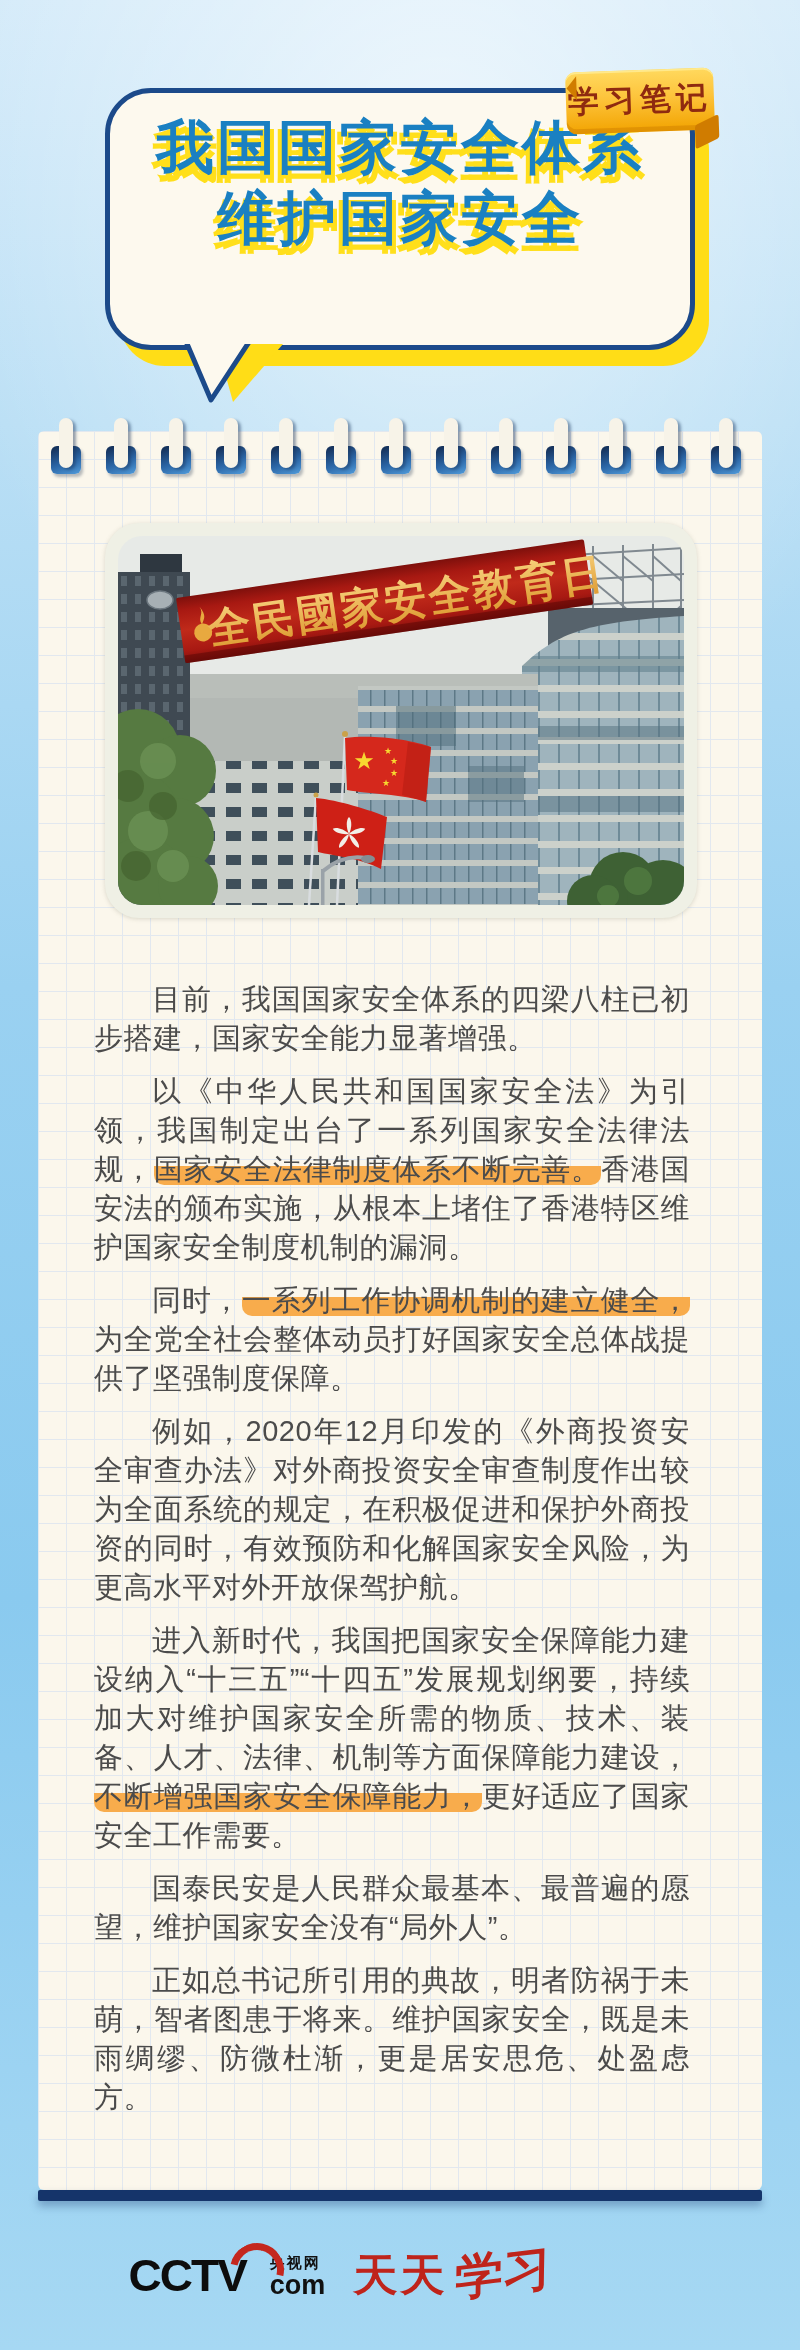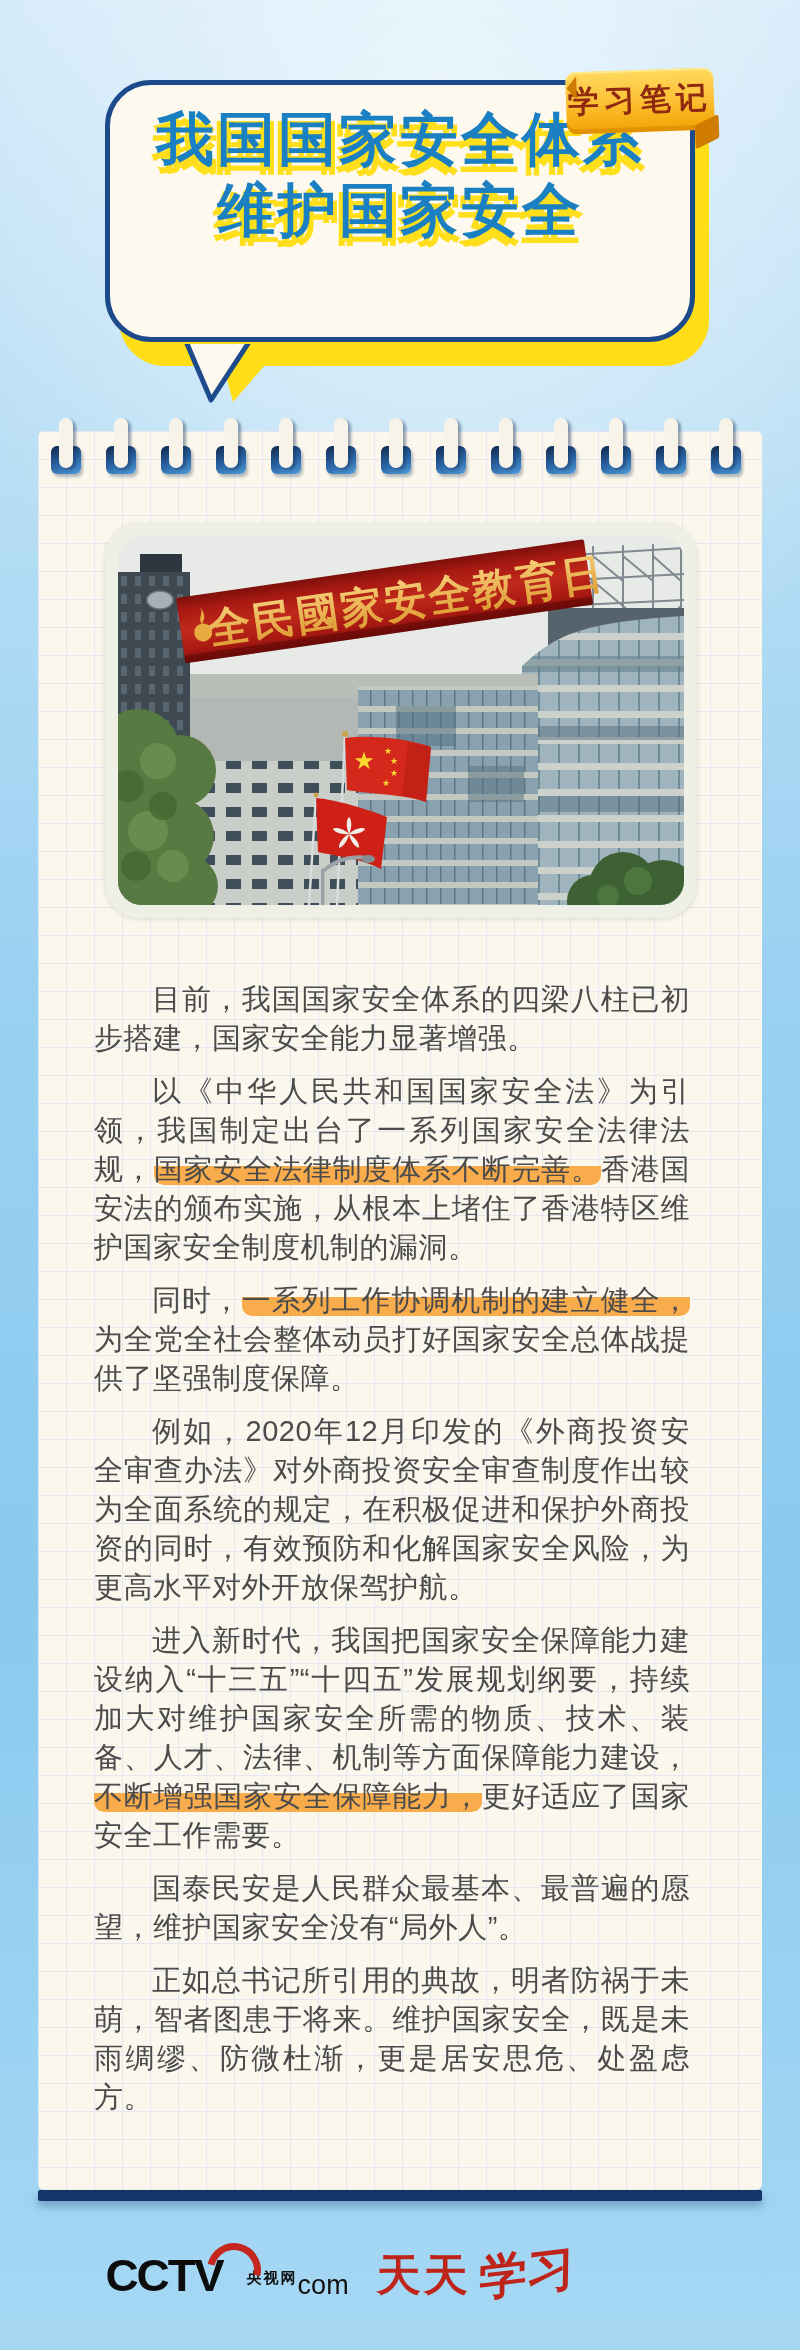--- a/index.html
+++ b/index.html
@@ -9,21 +9,21 @@
     background:
       radial-gradient(90% 38% at 55% 6%, rgba(255,255,255,.6), rgba(255,255,255,0) 72%),
       linear-gradient(180deg,#d3eaf9 0%,#badff5 18%,#9ad1f1 42%,#8acaef 68%,#9cd3f2 88%,#a6d8f3 100%);
   }
   
   .bubble-shadow{
     position:absolute;left:119px;top:104px;width:590px;height:262px;
     background:#ffdd17;border-radius:46px;
   }
   .bubble{
-    position:absolute;left:105px;top:80px;width:580px;height:252px;
+    position:absolute;left:105px;top:88px;width:580px;height:252px;
     background:#fdf9ee;border:5px solid #1c4a8a;border-radius:46px;
   }
   .bubble-title{
     margin-top:18px;text-align:center;
     font-size:58px;line-height:71px;font-weight:900;letter-spacing:3px;
     color:#1a80c2;
     text-shadow:4px 8px 0 #ffdf1b,-4px 8px 0 #ffdf1b;
   }
   .tail-svg{position:absolute;left:165px;top:344px;width:130px;height:66px;overflow:hidden;}
   
@@ -78,23 +78,23 @@
   
   .footer{position:absolute;left:0;top:2228px;width:680px;height:90px;
     display:flex;align-items:center;justify-content:center;gap:28px;}
   .cctv{position:relative;display:flex;align-items:flex-end;}
   .cctv-word{font-size:46px;font-weight:900;letter-spacing:-2px;color:#0d0d0d;
     transform:scaleY(.95);line-height:1;}
   .swoosh{position:relative;width:44px;height:52px;margin-left:-16px;}
   .swoosh::before{content:"";position:absolute;left:0;top:-4px;width:40px;height:40px;
     border:7px solid #c4271e;border-bottom-color:transparent;border-left-color:transparent;
     border-radius:50%;transform:rotate(-32deg);}
-  .cctv-right{display:flex;flex-direction:row;line-height:1;margin-left:-4px;}
+  .cctv-right{display:flex;flex-direction:column;line-height:1;margin-left:-4px;}
   .cctv-cn{font-size:15px;letter-spacing:2px;color:#111;font-weight:700;}
-  .cctv-com{font-size:27px;font-weight:400;color:#111;margin-top:2px;}
+  .cctv-com{font-size:27px;font-weight:700;color:#111;margin-top:2px;}
   .brand{display:flex;align-items:flex-end;}
   .brand-tian{font-size:44px;font-weight:900;color:#bf241b;letter-spacing:3px;}
   .brand-xue{display:inline-block;font-size:48px;font-weight:700;color:#bf241b;
     transform:rotate(-7deg) skewX(-8deg);margin-left:8px;}
 </style>
 </head>
 <body>
 
 <div class="canvas">
 

